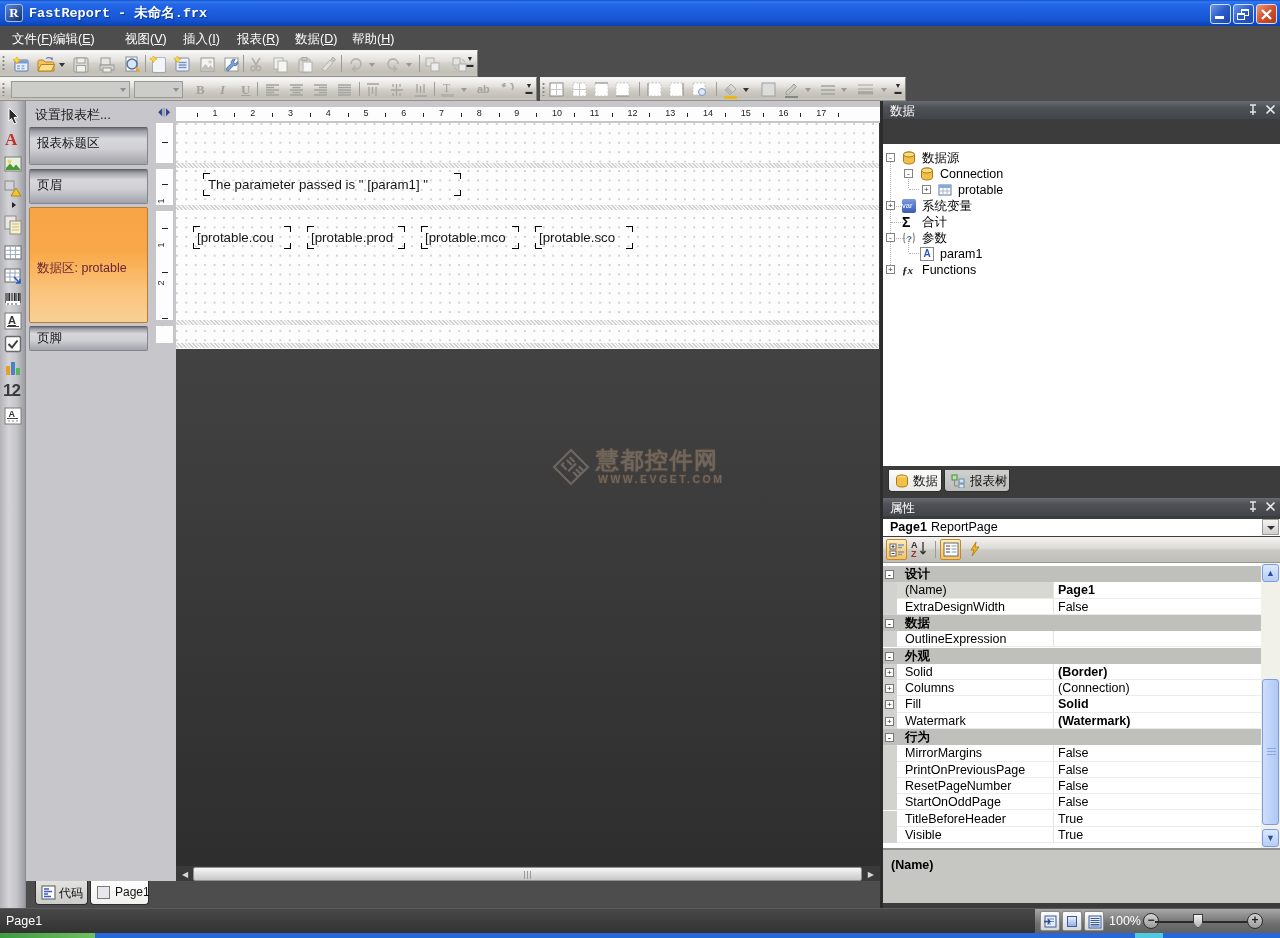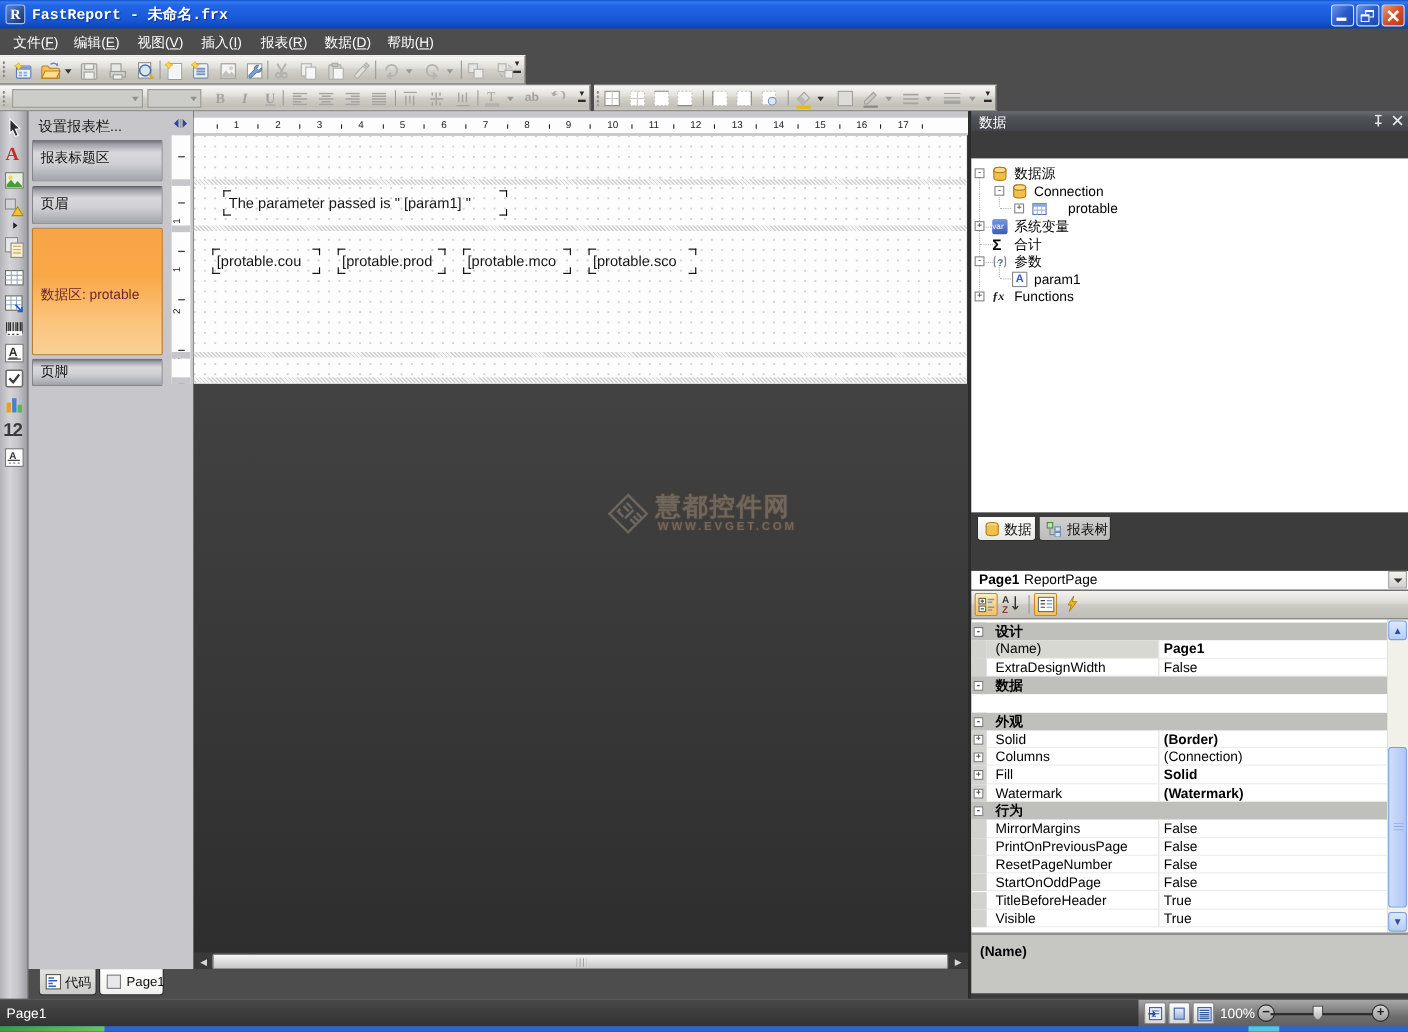--- a/index.html
+++ b/index.html
@@ -159,21 +159,21 @@
     <span class="winglyph" style="left:3px;top:8px;width:8px;height:7px;border:1.5px solid #fff;border-top:2.5px solid #fff;background:#2a5ccc"></span>
   </div>
 <div class="abs winbtn" id="btncls">
     <svg style="position:absolute;left:3px;top:3px" width="13" height="13">
       <path d="M2 2l9 9M11 2l-9 9" stroke="#fff" stroke-width="2.4"></path>
     </svg>
   </div>
 
 <div class="abs" id="menubar">
 <span style="left:12px">文件(<u>F</u>)</span>
-<span style="left:67px">编辑(<u>E</u>)</span>
+<span style="left:53px">编辑(<u>E</u>)</span>
 <span style="left:125px">视图(<u>V</u>)</span>
 <span style="left:183px">插入(<u>I</u>)</span>
 <span style="left:237px">报表(<u>R</u>)</span>
 <span style="left:295px">数据(<u>D</u>)</span>
 <span style="left:352px">帮助(<u>H</u>)</span>
 </div>
 
 <div class="abs tbar" id="tb1">
     <div class="grip"></div>
 <svg class="ic" style="left:12px;top:5px" width="18" height="18">
@@ -617,21 +617,21 @@
         <path d="M1.5 3.5v7c0 1.4 2.5 2.5 5.5 2.5s5.5-1.1 5.5-2.5v-7" fill="#f0c048" stroke="#b07818"></path>
         <ellipse cx="7" cy="3.5" rx="5.5" ry="2.5" fill="#f8dc80" stroke="#b07818"></ellipse>
       </svg>
       <div class="trow" style="left: 57px; top: 22px;">Connection</div>
       <div class="expbox" style="left: 39px; top: 41px;">+</div>
       <svg style="position:absolute;left:55px;top:39px" width="14" height="14">
         <rect x="1" y="2" width="12" height="10" fill="#fff" stroke="#5a76a8"></rect>
         <rect x="1" y="2" width="12" height="3" fill="#88a8d8"></rect>
         <path d="M1 8h12M5 5v7M9 5v7" stroke="#a8b8d0"></path>
       </svg>
-      <div class="trow" style="left: 88px; top: 38px;">protable</div>
+      <div class="trow" style="left: 75px; top: 38px;">protable</div>
       <div class="expbox" style="left: 3px; top: 57px;">+</div>
       <div style="position: absolute; left: 19px; top: 55px; width: 14px; height: 14px; background: linear-gradient(rgb(122, 154, 224), rgb(58, 90, 184)); color: rgb(255, 255, 255); font-size: 7.5px; line-height: 14px; border-radius: 2px;">var</div>
       <div class="trow" style="left: 39px; top: 54px;">系统变量</div>
       <div style="position: absolute; left: 19px; top: 71px; width: 14px; height: 14px; color: rgb(0, 0, 0); font-size: 14px; font-weight: bold; line-height: 14px;">Σ</div>
       <div class="trow" style="left: 39px; top: 70px;">合计</div>
       <div class="expbox" style="left: 3px; top: 89px;">-</div>
       <div style="position: absolute; left: 19px; top: 87px; width: 14px; height: 14px;"><svg width="14" height="14">
           <path d="M3 2c-1.5 1-1.5 9 0 10M11 2c1.5 1 1.5 9 0 10" stroke="#888" fill="none" stroke-width="1.2"></path>
           <text x="4.5" y="10.5" font-size="9" font-weight="bold" fill="#4a6a9a">?</text>
         </svg></div>
@@ -653,20 +653,29 @@
     <div class="dtab" id="dtab2">
       <svg style="position:absolute;left:6px;top:4px" width="14" height="14">
           <rect x="1" y="1" width="5" height="5" fill="#b8e0b0" stroke="#4a8a40"></rect>
           <rect x="8" y="5" width="5" height="4" fill="#d0e8f8" stroke="#6a8ab0"></rect>
           <rect x="8" y="10" width="5" height="4" fill="#d0e8f8" stroke="#6a8ab0"></rect>
           <path d="M3.5 6v6h4M7.5 7h1" stroke="#888" fill="none"></path>
         </svg>
       <span style="position:absolute;left:25px;top:3px">报表树</span>
       </div>
   </div>
+  <div class="phead" style="top:397px">
+      <span class="ptxt">属性</span>
+    <svg class="pin" style="left:365px;top:3px" width="10" height="12">
+        <path d="M2 1h6M5 1v7M2 8h6M5 8v3" stroke="#e8e8e8" stroke-width="1.4"></path>
+      </svg>
+    <svg class="pin" style="left:382px;top:3px" width="11" height="11">
+        <path d="M1.5 1.5l8 8M9.5 1.5l-8 8" stroke="#e8e8e8" stroke-width="1.6"></path>
+      </svg>
+  </div>
   <div id="propcombo">
       <b>Page1</b>
       <span class="rtxt">ReportPage</span>
       <div id="dropbtn"></div>
     </div>
   <div id="ptoolbar">
     <div class="pbtn on" style="left:3px">
         <svg style="position:absolute;left:2px;top:2px" width="16" height="16">
           <rect x="1" y="2" width="6" height="5" fill="#fff" stroke="#666"></rect>
           <rect x="1" y="9" width="6" height="5" fill="#fff" stroke="#666"></rect>
@@ -713,20 +722,27 @@
         <div class="strip"></div>
         <div class="nm">ExtraDesignWidth</div>
         <div class="vline"></div>
         <div class="hline"></div>
         <div class="vl">False</div>
       </div>
       <div class="prow pcat" style="top: 51.9px;">
         <div class="strip"></div>
         <div class="gbox">-</div>
         <div class="nm">数据</div>
+      </div>
+      <div class="prow" style="top: 68.2px;">
+        <div class="strip"></div>
+        <div class="nm">OutlineExpression</div>
+        <div class="vline"></div>
+        <div class="hline"></div>
+        <div class="vl"></div>
       </div>
       <div class="prow pcat" style="top: 84.5px;">
         <div class="strip"></div>
         <div class="gbox">-</div>
         <div class="nm">外观</div>
       </div>
       <div class="prow" style="top: 100.8px;">
         <div class="strip"></div>
         <div class="gbox">+</div>
         <div class="nm">Solid</div>

